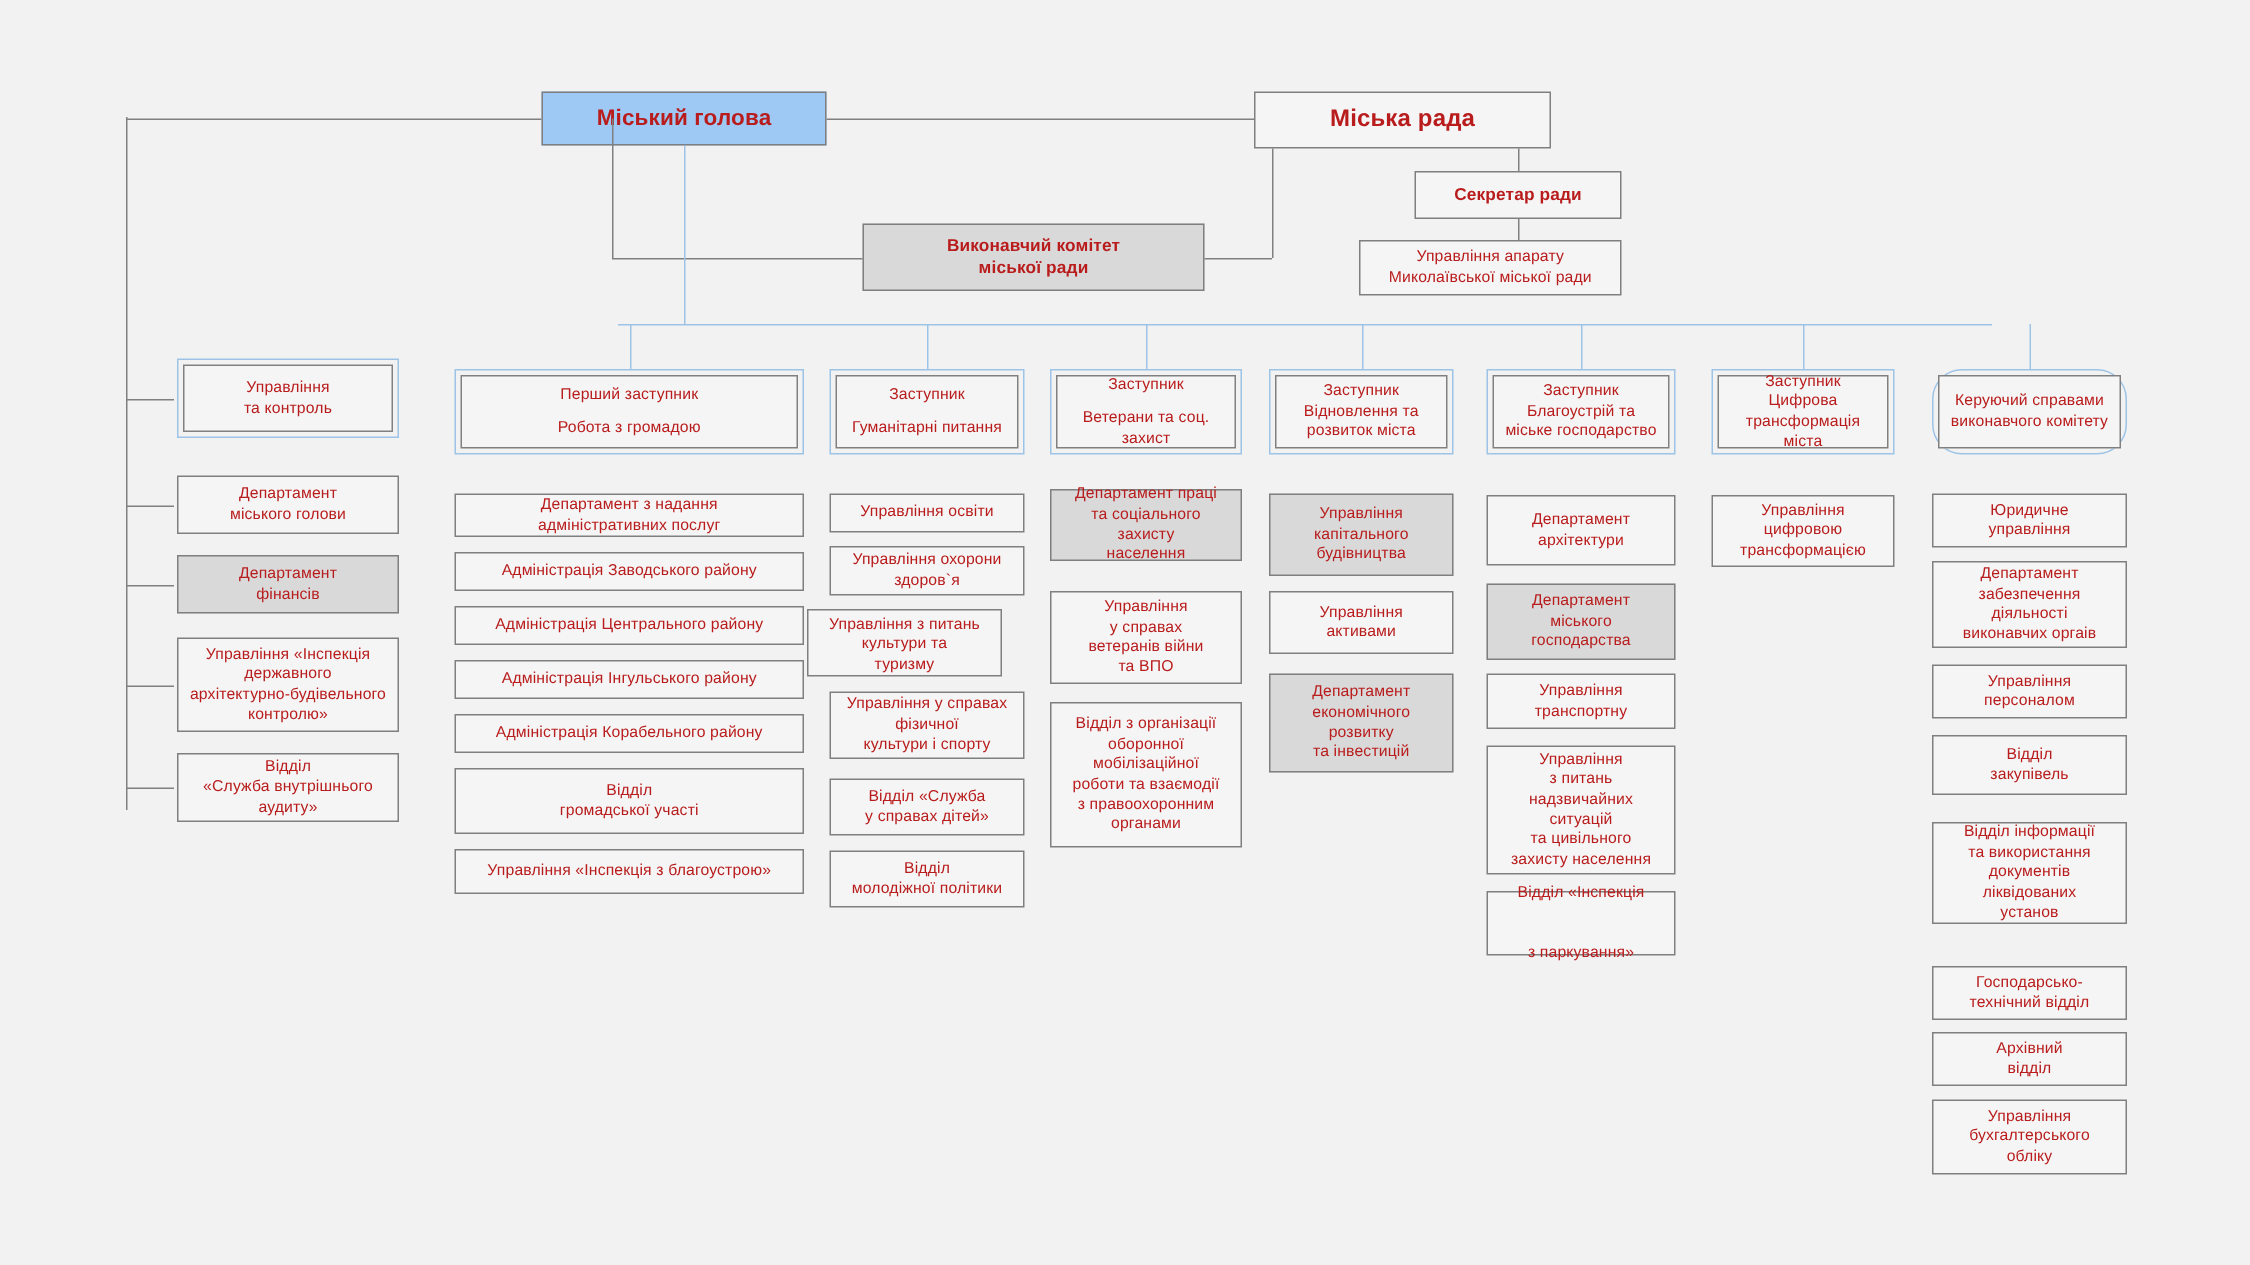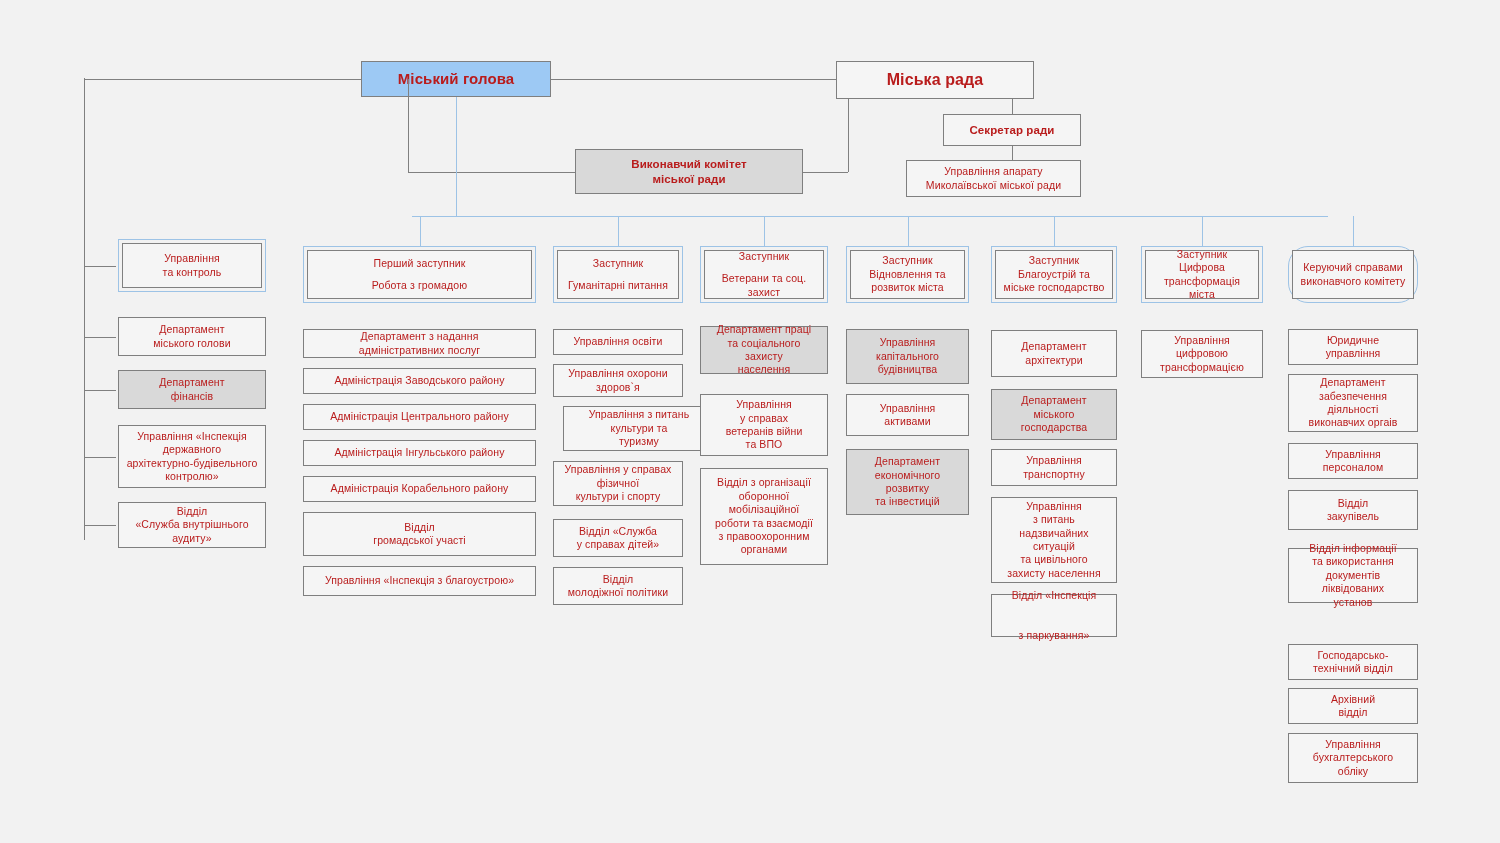--- a/index.html
+++ b/index.html
@@ -169,21 +169,21 @@
         <span class="line">Гуманітарні питання</span>
       </div>
     </div>
     <div class="node " style="left: 553px; top: 329px; width: 130px; height: 26px;">
       <span class="line">Управління освіти</span>
     </div>
     <div class="node " style="left: 553px; top: 364px; width: 130px; height: 33px;">
       <span class="line">Управління охорони</span>
       <span class="line">здоров`я</span>
     </div>
-    <div class="node " style="left: 563px; top: 406px; width: 152px; height: 45px;">
+    <div class="node " style="left: 538px; top: 406px; width: 130px; height: 45px; justify-content: space-between;">
       <span class="line">Управління з питань</span>
       <span class="line">культури та</span>
       <span class="line">туризму</span>
     </div>
     <div class="node " style="left: 553px; top: 461px; width: 130px; height: 45px; align-items: center;">
       <span class="line">Управління у справах</span>
       <span class="line">фізичної</span>
       <span class="line">культури і спорту</span>
     </div>
     <div class="node " style="left: 553px; top: 519px; width: 130px; height: 38px;">
@@ -308,21 +308,21 @@
       <span class="line">виконавчих оргаів</span>
     </div>
     <div class="node " style="left: 1288px; top: 443px; width: 130px; height: 36px;">
       <span class="line">Управління</span>
       <span class="line">персоналом</span>
     </div>
     <div class="node " style="left: 1288px; top: 490px; width: 130px; height: 40px;">
       <span class="line">Відділ</span>
       <span class="line">закупівель</span>
     </div>
-    <div class="node " style="left: 1288px; top: 548px; width: 130px; height: 55px;">
+    <div class="node " style="left: 1288px; top: 548px; width: 130px; height: 68px;">
       <span class="line">Відділ інформації</span>
       <span class="line">та використання</span>
       <span class="line">документів</span>
       <span class="line">ліквідованих</span>
       <span class="line">установ</span>
     </div>
     <div class="node " style="left: 1288px; top: 644px; width: 130px; height: 36px;">
       <span class="line">Господарсько-</span>
       <span class="line">технічний відділ</span>
     </div>

